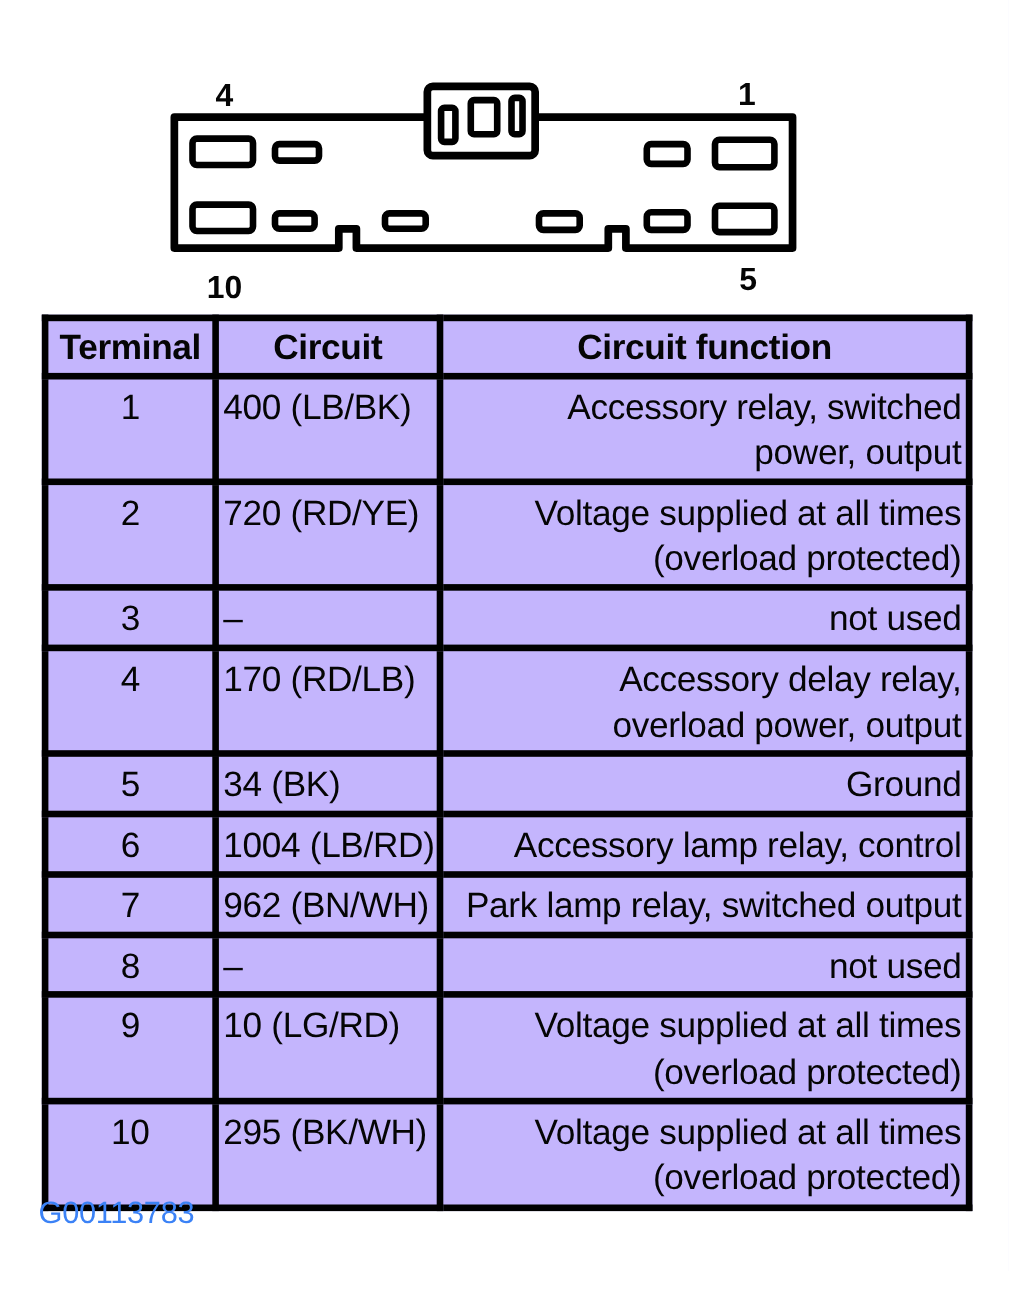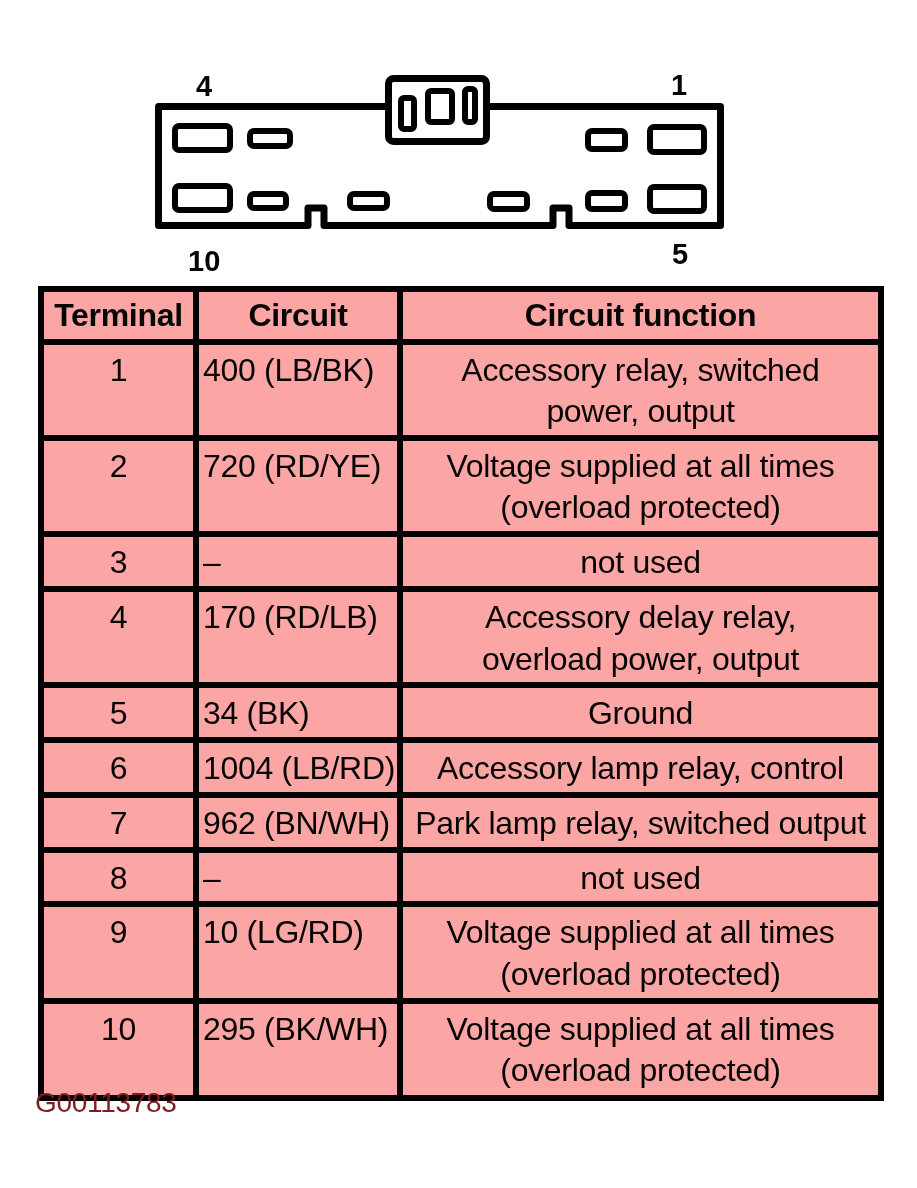--- a/index.html
+++ b/index.html
@@ -27,21 +27,21 @@
     font-weight: 700;
     fill: #050505;
   }
   table.pinout {
     position: absolute;
     left: 38px;
     top: 286px;
     width: 840px;
     border-collapse: collapse;
     table-layout: fixed;
-    background: #fca5a5;
+    background: #c4b5fd;
   }
   table.pinout col.c-terminal { width: 155px; }
   table.pinout col.c-circuit  { width: 204px; }
   table.pinout col.c-function { width: 481px; }
   table.pinout th,
   table.pinout td {
     border: 6px solid #000000;
     font-size: 32px;
     line-height: 1.3;
     letter-spacing: -0.3px;
@@ -58,21 +58,21 @@
   td.cell-terminal {
     text-align: center;
     white-space: nowrap;
   }
   td.cell-circuit {
     white-space: nowrap;
     padding-left: 1px;
     padding-right: 1px;
   }
   td.cell-function {
-    text-align: center;
+    text-align: right;
     padding-left: 8px;
     padding-right: 2px;
     white-space: pre-line;
   }
   
   thead tr              { height: 50px; }
   tbody tr:nth-child(1) { height: 94px; }
   tbody tr:nth-child(2) { height: 93px; }
   tbody tr:nth-child(3) { height: 55px; }
   tbody tr:nth-child(4) { height: 95px; }
@@ -81,21 +81,21 @@
   tbody tr:nth-child(7) { height: 55px; }
   tbody tr:nth-child(8) { height: 53px; }
   tbody tr:nth-child(9) { height: 95px; }
   tbody tr:nth-child(10){ height: 97px; }
   .figure-id {
     position: absolute;
     left: 35px;
     top: 1087px;
     font-size: 28px;
     letter-spacing: -0.3px;
-    color: #7f1d1d;
+    color: #3b82f6;
   }
 </style>
 </head>
 <body>
 
 <div class="page">
 
   <svg class="connector-svg" width="917" height="286" viewBox="0 0 917 286">
 
     <path d="M 158.5 106.5 H 720.5 V 225.5 H 569 V 208 H 553 V 225.5 H 324 V 208 H 308 V 225.5 H 158.5 Z" fill="#ffffff" stroke="#000000" stroke-width="7" stroke-linejoin="round"></path>

